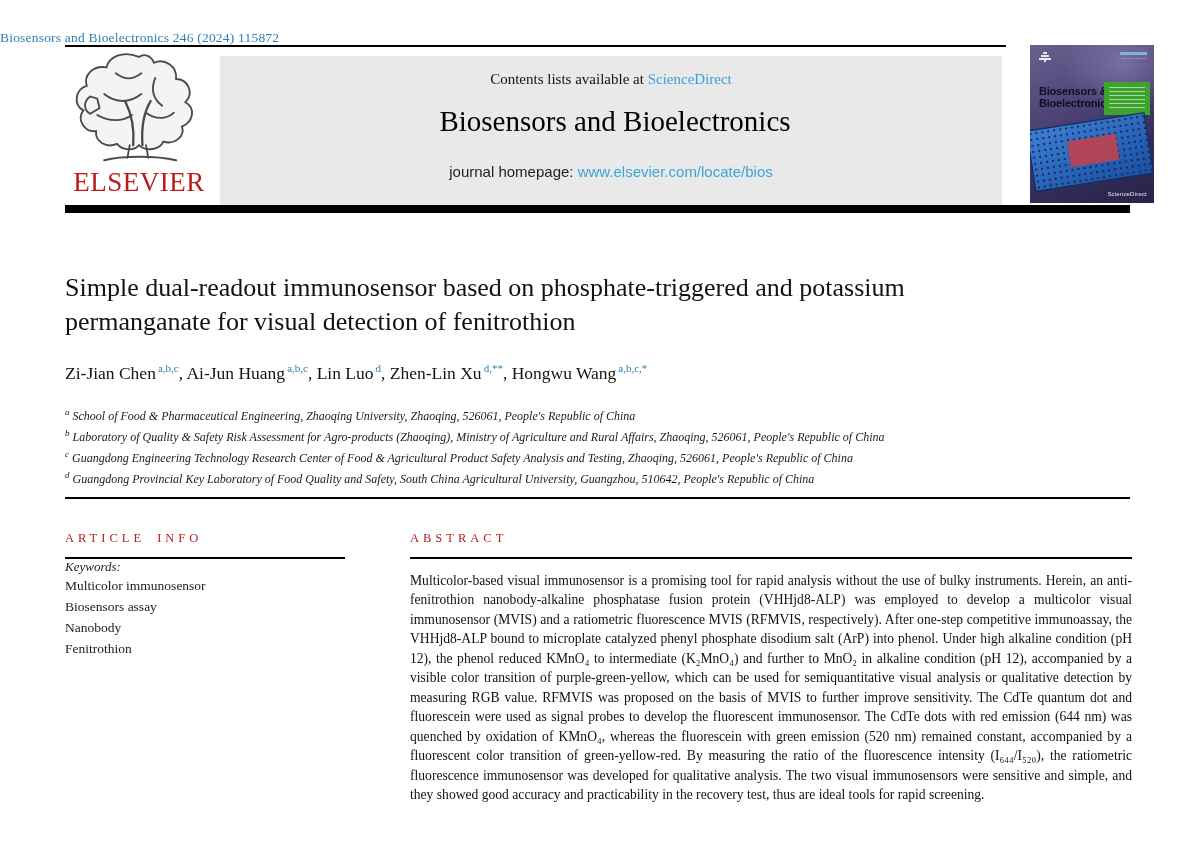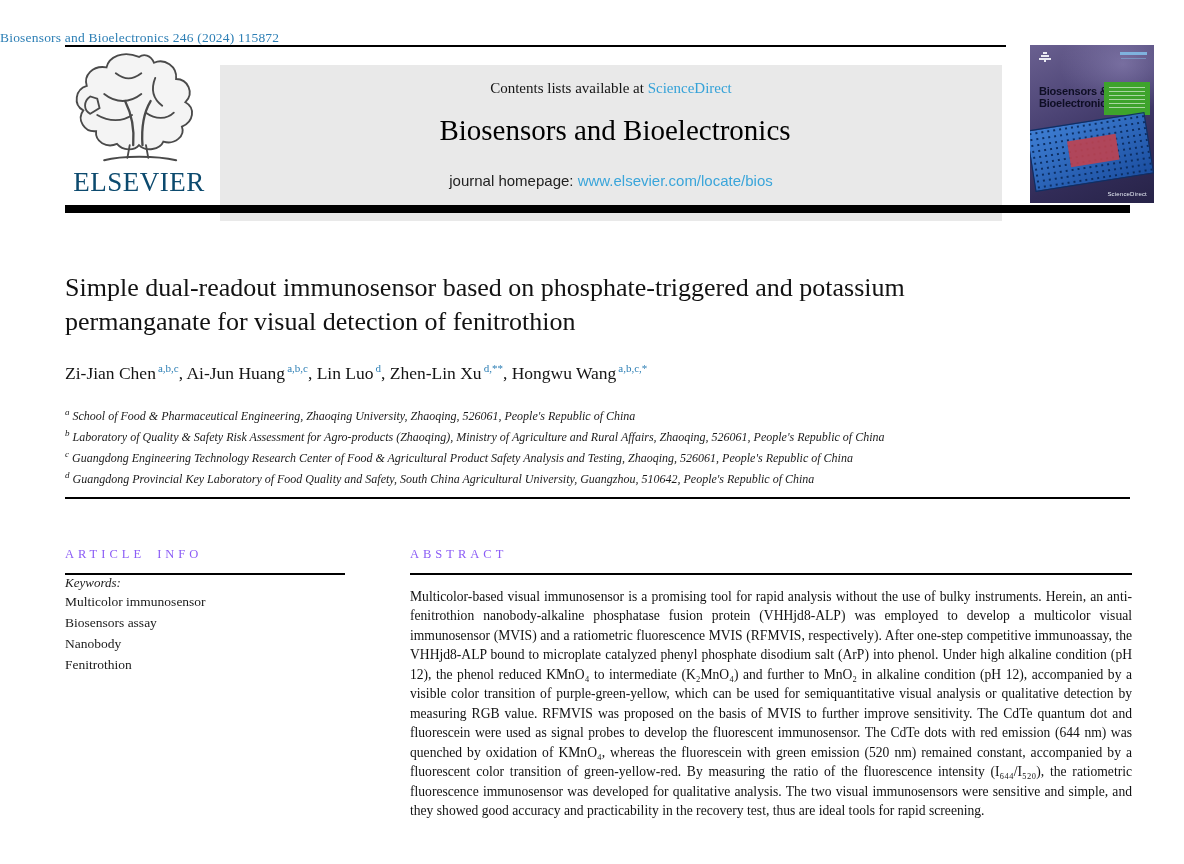--- a/index.html
+++ b/index.html
@@ -9,25 +9,25 @@
     font-family:"Liberation Serif","DejaVu Serif",serif; color:#1a1a1a; overflow:hidden;
   }
   
   .citation { position:absolute; top:9px; left:0; width:100%; text-align:left;
     font-size:13.5px; color:#2d7fb5; letter-spacing:.2px;margin-top:21px; }
   .topline { position:absolute; left:65px; top:45px; width:941px; height:2px; background:#000; }
 
   
   .logo-block { position:absolute; left:60px; top:50px; width:158px; height:150px; text-align:center; }
   .logo-block svg { display:block; margin:0 auto; }
-  .elsevier-text { font-size:27px; color:#0c4a6e; letter-spacing:.5px; margin-top:1px;
+  .elsevier-text { font-size:27px; color:#b91c1c; letter-spacing:.5px; margin-top:1px;
     font-family:"Liberation Serif",serif; }
 
   
-  .banner { position:absolute; left:220px; top:65px; width:782px; height:156px; background:#e9e9e9; }
+  .banner { position:absolute; left:220px; top:56px; width:782px; height:156px; background:#e9e9e9; }
   .banner-contents { margin-top:15px; text-align:center; font-size:15px; color:#141414; }
   .banner-contents .sd { color:#35a2d8; text-decoration:none; }
   .banner-title { text-align:center; font-size:29px; margin-top:17px; color:#000;margin-left:8px; }
   .banner-home { text-align:center; font-size:15px; margin-top:25px;
     font-family:"Liberation Sans",sans-serif; color:#222; }
   .banner-home .url { color:#3aa5da; text-decoration:none; }
 
   
   .cover { position:absolute; left:1030px; top:45px; width:124px; height:158px; overflow:hidden;
     background:
@@ -63,21 +63,21 @@
     font-size:26px; line-height:34px; color:#121212; }
   .authors { position:absolute; left:65px; top:363px; font-size:17.5px; color:#141414; }
   .au-sup { position:relative; top:-7px; font-size:11px; color:#2d7fb5; margin-left:2px; text-decoration:none; }
   .affils { position:absolute; left:65px; top:406px; width:1020px; font-style:italic;
     font-size:12px; line-height:20px; color:#1a1a1a; }
   .af-sup { position:relative; top:-5px; font-size:9px; margin-right:3px; }
 
   .fullrule { position:absolute; left:65px; top:497px; width:1065px; height:2px; background:#000; }
 
   
-  .col-heading { font-size:12.5px; color:#8b5cf6; letter-spacing:4px; word-spacing:5px;margin-top:16px; }
+  .col-heading { font-size:12.5px; color:#b91c1c; letter-spacing:4px; word-spacing:5px; }
   .col-rule { margin-top:11px; width:100%; height:1.5px; background:#000; }
   .info-col { position:absolute; left:65px; top:531px; width:280px; }
   .kw-label { font-style:italic; font-size:13px; margin-top:0; }
   .kw { font-size:13.5px; line-height:21px; }
   .abs-col { position:absolute; left:410px; top:531px; width:722px; }
   .abs-text { margin-top:12px; font-size:13.6px; line-height:19.5px; text-align:justify; color:#111; }
 </style>
 </head>
 <body>
 

